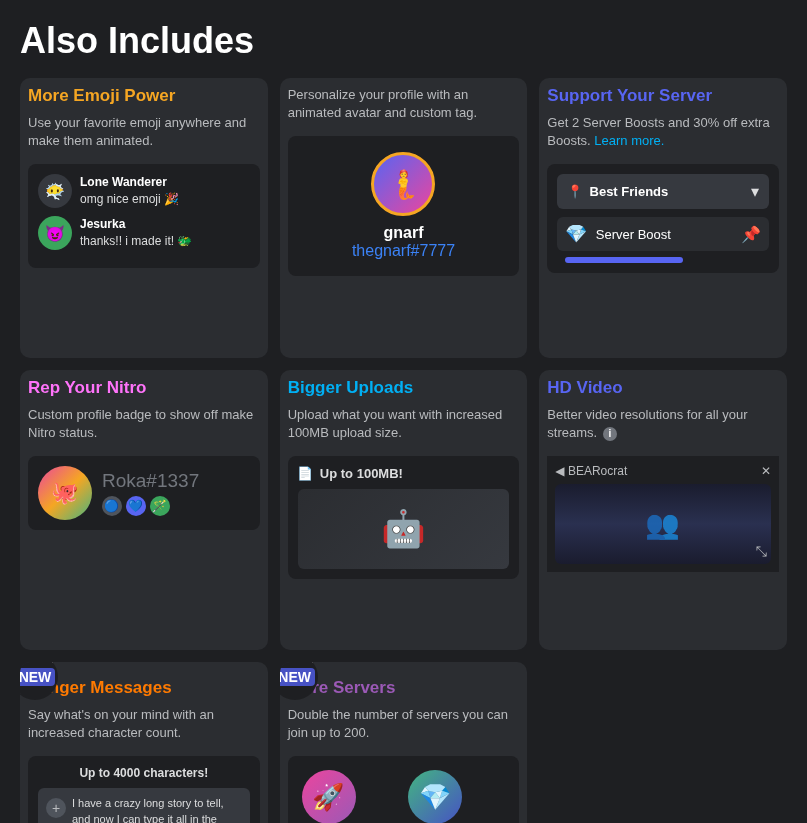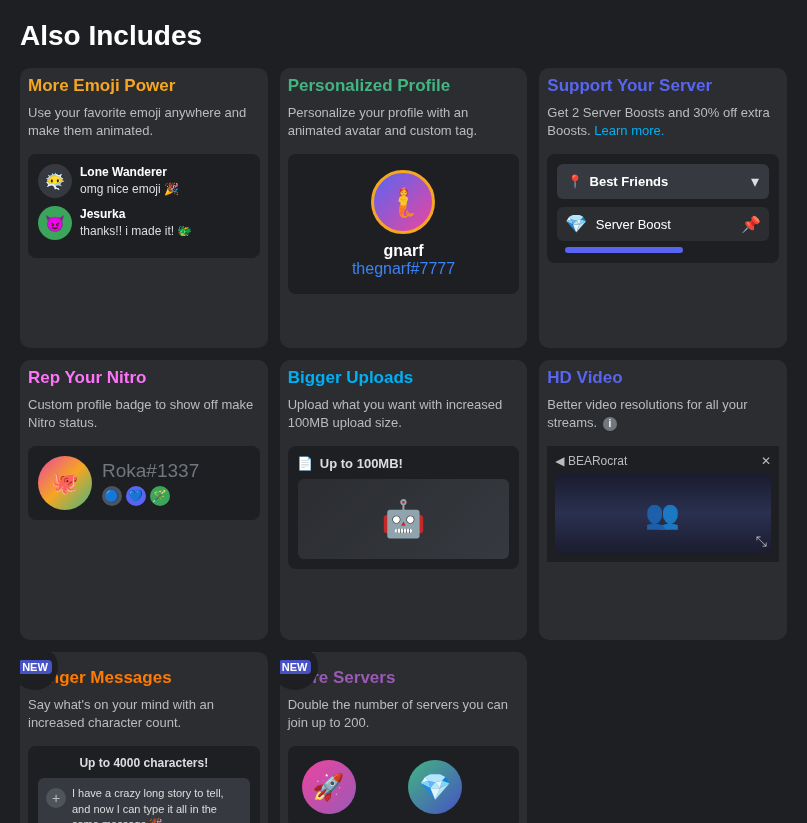--- a/index.html
+++ b/index.html
@@ -6,21 +6,21 @@
     body {
       background: #1e1f22;
       font-family: 'Segoe UI', sans-serif;
       color: #dcddde;
       width: 807px;
       min-height: 823px;
       overflow-x: hidden;
     }
 
     .page-title {
-      font-size: 28px;
+      font-size: 36px;
       font-weight: 800;
       color: #fff;
       padding: 20px 20px 16px 20px;
     }
 
     .grid {
       display: grid;
       grid-template-columns: 1fr 1fr 1fr;
       gap: 12px;
       padding: 0 20px 20px 20px;
@@ -298,21 +298,21 @@
       border-radius: 50%;
       width: 46px;
       height: 46px;
       display: flex;
       align-items: center;
       justify-content: center;
       flex-direction: column;
       position: relative;
     }
     .new-badge-text {
-      font-size: 11px;
+      font-size: 14px;
       font-weight: 800;
       color: #fff;
       background: #4752c4;
       border-radius: 4px;
       padding: 1px 4px;
     }
     .sparkles {
       position: absolute;
       font-size: 8px;
     }
@@ -420,21 +420,20 @@
         <div class="emoji-avatar green">😈</div>
         <div>
           <span class="emoji-chat-name">Jesurka</span>
           <span class="emoji-chat-msg">thanks!! i made it! 🐲</span>
         </div>
       </div>
     </div>
   </div>
 
   <div class="card">
-    <div class="card-title teal">Personalized Profile</div>
     <div class="card-desc">Personalize your profile with an animated avatar and custom tag.</div>
     <div class="profile-demo">
       <div class="profile-avatar">🧜</div>
       <div class="profile-name">gnarf</div>
       <div class="profile-tag">thegnarf#7777</div>
     </div>
   </div>
 
   <div class="card">
     <div class="card-title blue">Support Your Server</div>

